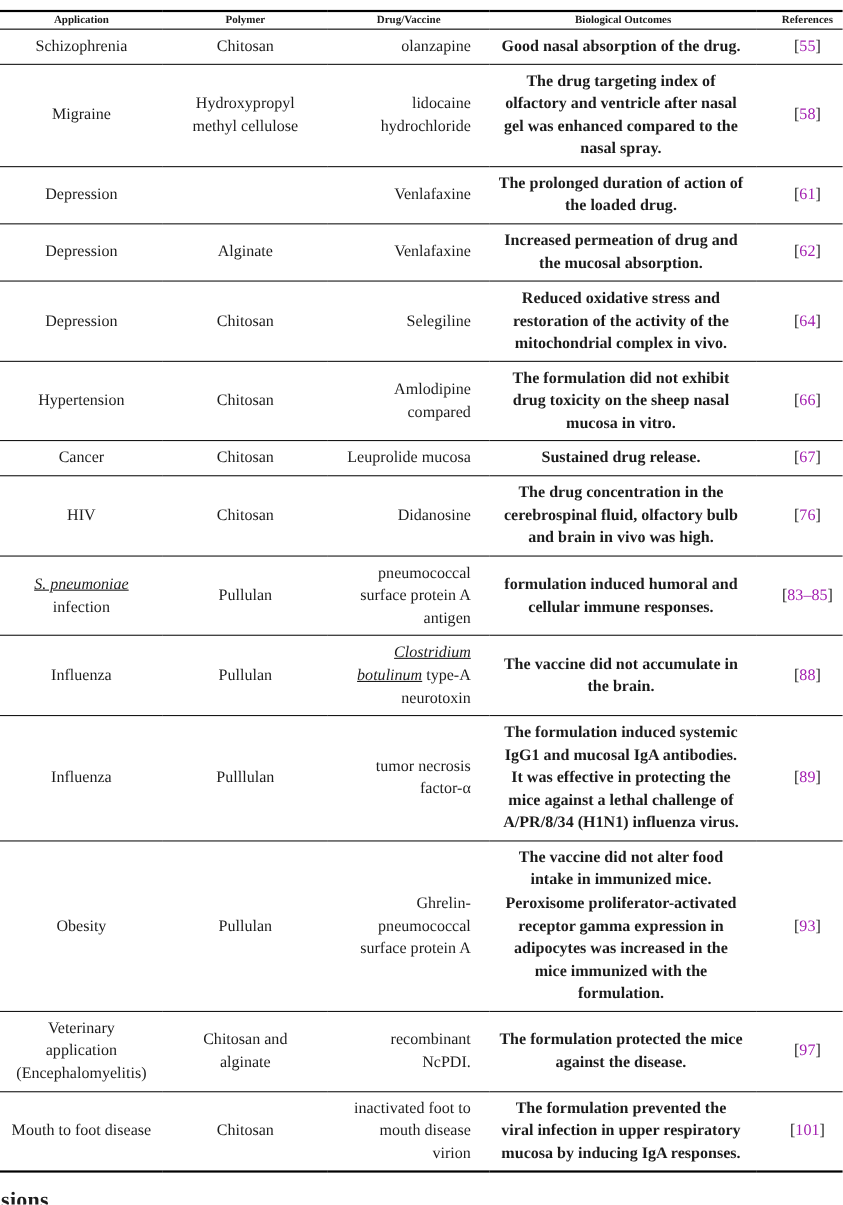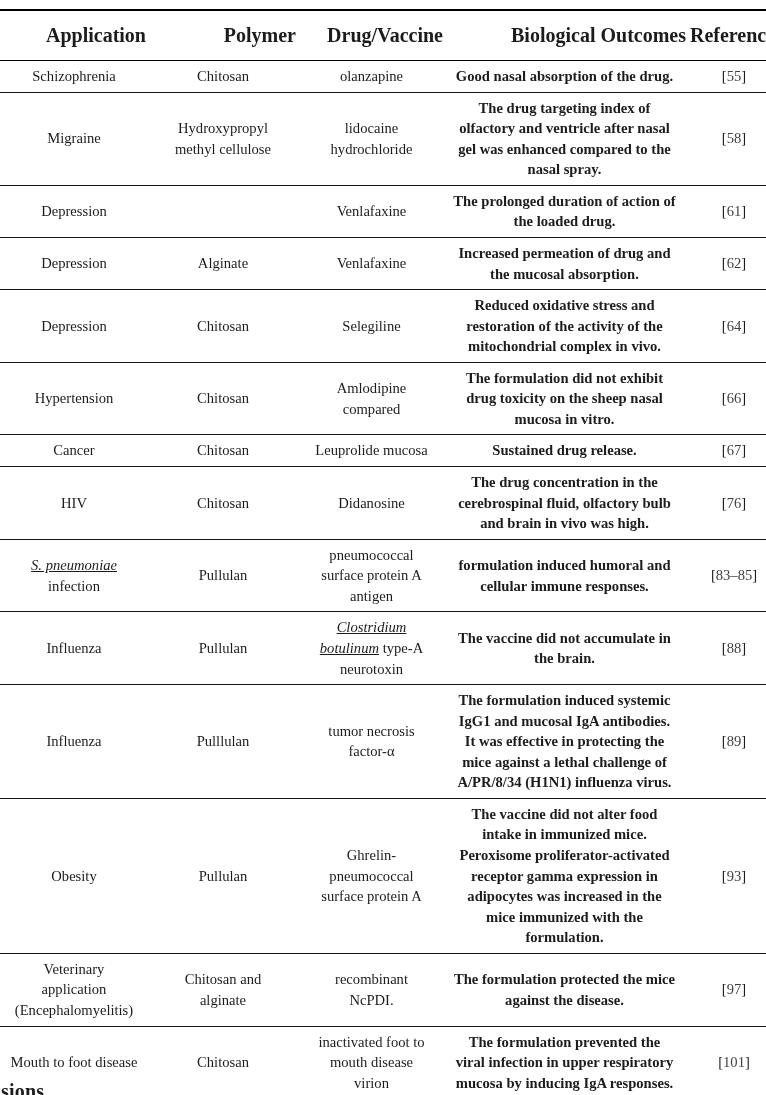--- a/index.html
+++ b/index.html
@@ -23,40 +23,40 @@
   col.c1 { width: 148px; }
   col.c2 { width: 150px; }
   col.c3 { width: 147px; }
   col.c4 { width: 243px; }
   col.c5 { width: 92px; }
   thead tr { border-bottom: 1.9px solid #000; }
   tbody tr { border-bottom: 1.1px solid #161616; }
   tbody tr:last-child { border-bottom: none; }
   th {
     font-weight: bold;
-    font-size: 20px;
-    text-align: right;
-    padding: 13px 2px;
+    font-size: 10px;
+    text-align: center;
+    padding: 2px 2px;
     white-space: nowrap;
     overflow: visible;
   }
   td {
     font-size: 14.6px;
     line-height: 1.41;
     vertical-align: middle;
     text-align: center;
     padding: 5px 4px;
   }
   td.c-app  { padding: 5px 10px; }
   td.c-poly { padding: 5px 14px; }
-  td.c-drug { padding: 5px 17px; }
+  td.c-drug { padding: 5px 17px; text-align: right; }
   td.c-out  { text-align: center; padding: 5px 12px 5px 8px; font-weight: bold; }
   td.c-ref  { padding: 5px 2px; }
   .it { font-style: italic; text-decoration: underline; }
-  .ref-link { color: #404040; text-decoration: none; cursor: pointer; }
+  .ref-link { color: #a21caf; text-decoration: none; cursor: pointer; }
   .heading-partial {
     position: absolute;
     left: 1px;
     top: 1080px;
     font-size: 20px;
     font-weight: bold;
     letter-spacing: 0.2px;
     white-space: nowrap;
   }
 </style>

